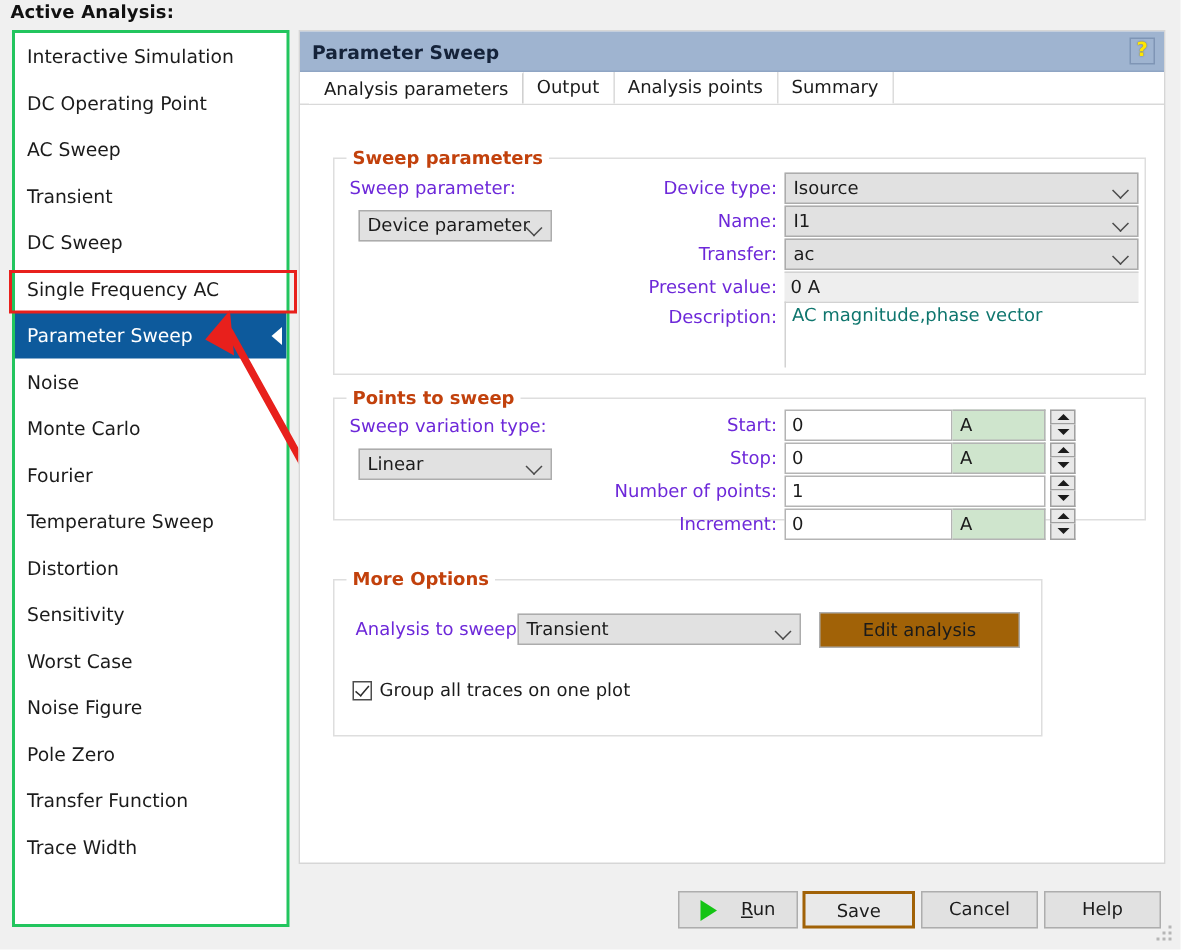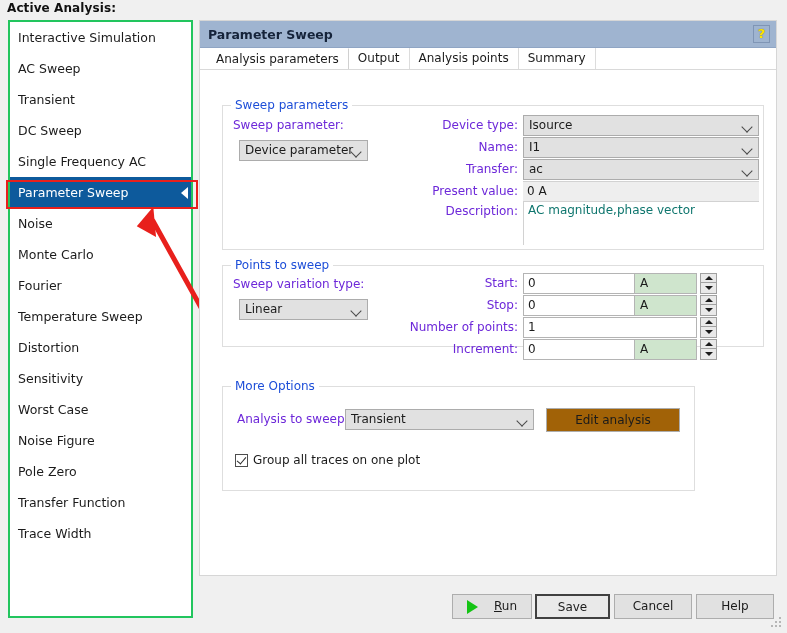--- a/index.html
+++ b/index.html
@@ -128,21 +128,21 @@
   
   .groupbox{
     position:absolute;
     border:1px solid #dedede;
     box-sizing:border-box;
   }
   .group-title{
     position:absolute;top:-8px;left:8px;
     background:#ffffff;
     padding:0 4px;
-    font-size:12px;color:#1d4ed8;
+    font-size:12px;color:#c2410c;font-weight:bold;
   }
   .fieldlabel{
     position:absolute;
     font-size:12px;color:#6d28d9;
     text-align:right;
     white-space:nowrap;
   }
   .combo{
     position:absolute;
     background:#e1e1e1;
@@ -272,21 +272,21 @@
     position:absolute;top:594px;
     height:25px;line-height:23px;
     background:#e1e1e1;
     border:1px solid #adadad;
     box-sizing:border-box;
     font-size:12px;color:#1b1b1b;
     text-align:center;
     cursor:default;
   }
   .footbtn.focus{
-    border:2px solid #404040;
+    border:2px solid #a16207;
     background:#e9e9e9;
   }
   #run-btn{
     display:flex;align-items:center;justify-content:center;
     gap:16px;
   }
   #run-tri{
     width:0;height:0;
     border-top:7px solid transparent;
     border-bottom:7px solid transparent;
@@ -301,20 +301,21 @@
     position:absolute;width:2px;height:2px;background:#b6b6b6;
   }
 </style>
 </head>
 <body>
 
 <div id="active-label">Active Analysis:</div>
 
 <div id="analysis-list">
     <div class="list-item"><span>Interactive Simulation</span></div>
+    <div class="list-item"><span>DC Operating Point</span></div>
     <div class="list-item"><span>AC Sweep</span></div>
     <div class="list-item"><span>Transient</span></div>
     <div class="list-item"><span>DC Sweep</span></div>
     <div class="list-item"><span>Single Frequency AC</span></div>
     <div class="list-item selected"><span>Parameter Sweep</span><i class="sel-chevron"></i></div>
     <div class="list-item"><span>Noise</span></div>
     <div class="list-item"><span>Monte Carlo</span></div>
     <div class="list-item"><span>Fourier</span></div>
     <div class="list-item"><span>Temperature Sweep</span></div>
     <div class="list-item"><span>Distortion</span></div>

